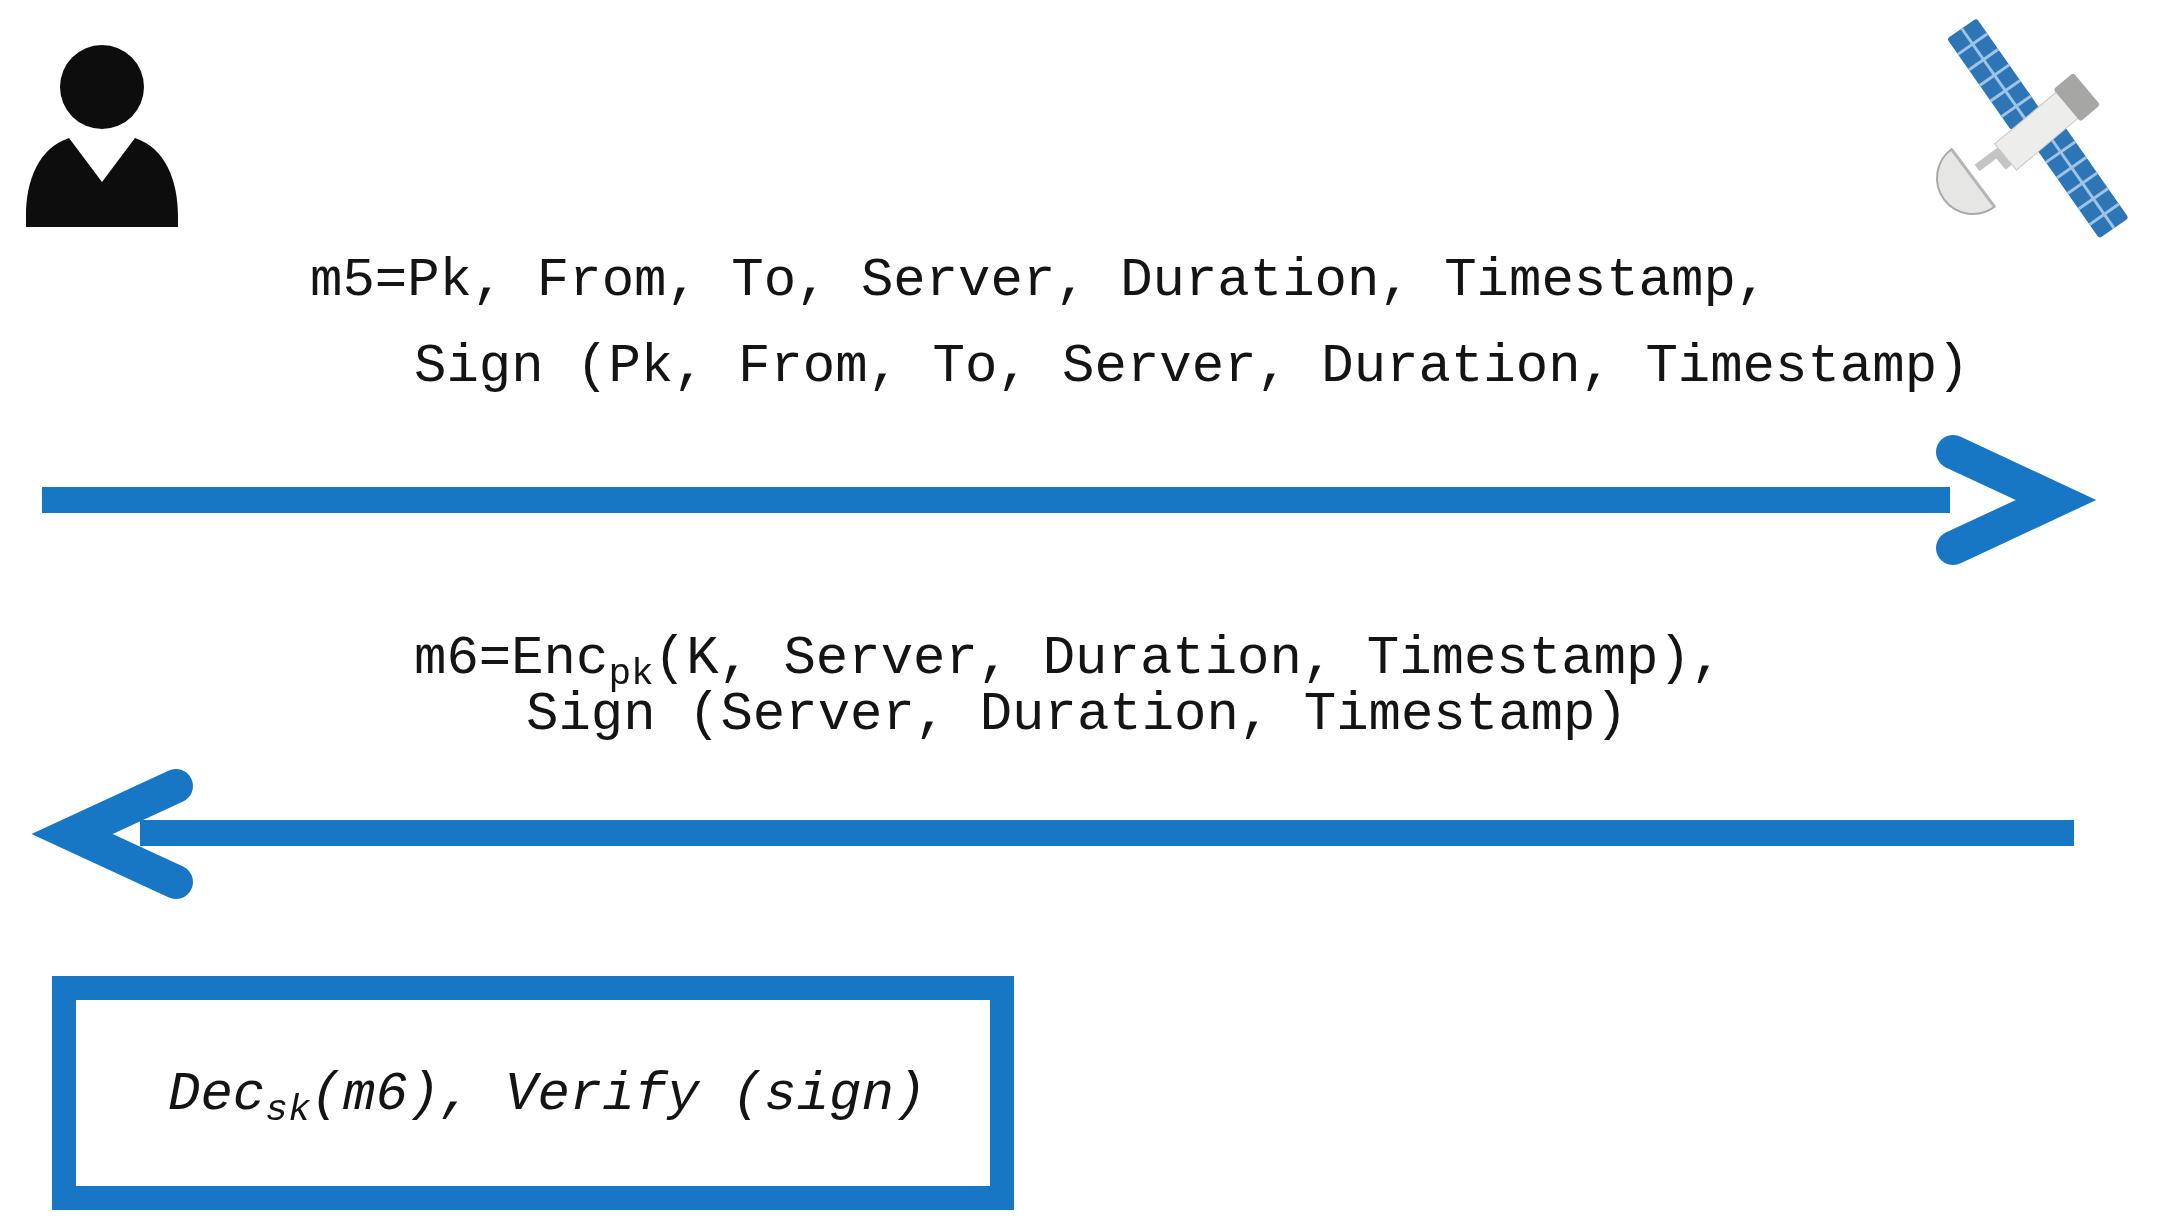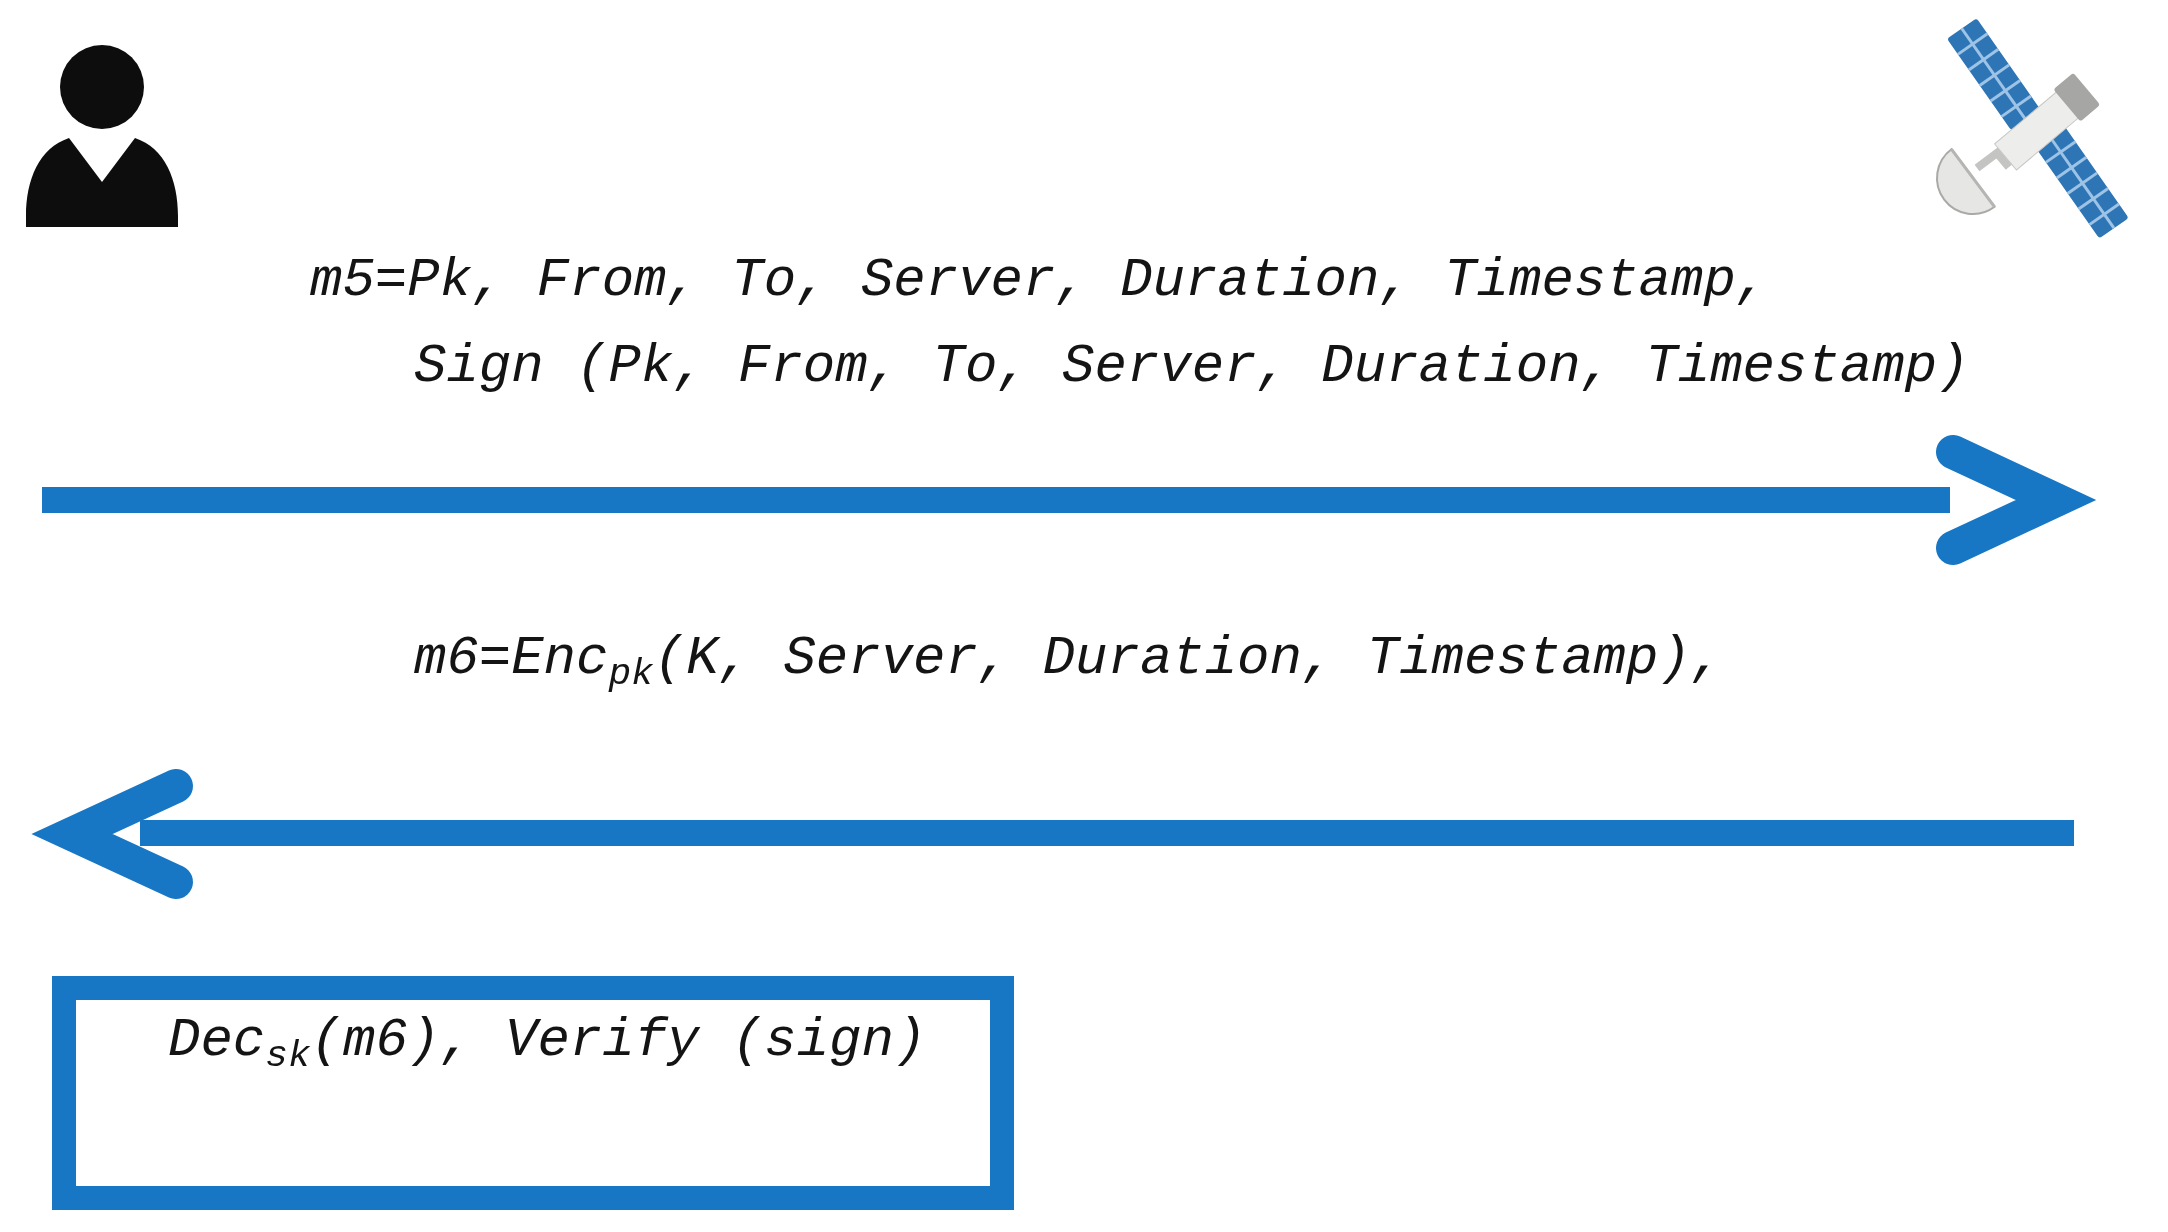--- a/index.html
+++ b/index.html
@@ -5,21 +5,20 @@
   html,body { margin:0; padding:0; background:#ffffff; }
   .canvas {
     position:relative;
     width:2168px; height:1232px;
     background:#ffffff;
     overflow:hidden;
     font-family:"Liberation Mono","DejaVu Sans Mono",monospace;
   }
   .msg {
     position:absolute;
-    font-style:italic;
     font-size:54px;
     line-height:1.15;
     color:#141414;
     white-space:pre;
     font-family:"Liberation Mono","DejaVu Sans Mono",monospace;
     text-align:right;
   }
   .msg .subscript {
     font-size:70%;
     vertical-align:-0.30em;
@@ -30,21 +29,21 @@
     width:2168px; height:1232px;
   }
   .process-box {
     position:absolute;
     left:52px; top:976px;
     width:962px; height:234px;
     box-sizing:border-box;
     border:24px solid #1877C5;
     background:#ffffff;
     display:flex;
-    align-items:flex-start;
+    align-items:center;
     padding-left:92px;
     padding-top:10px;
   }
   .process-box .msg-inline {
     font-style:italic;
     font-size:54px;
     color:#141414;
     white-space:pre;
     font-family:"Liberation Mono","DejaVu Sans Mono",monospace;
   }
@@ -95,20 +94,21 @@
       <rect x="62" y="102" width="14" height="20" fill="#C4C4C2"></rect>
       <rect x="70" y="95" width="92" height="34" fill="#EDEDEB" stroke="#C8C8C6" stroke-width="1"></rect>
       <rect x="150" y="91" width="26" height="42" rx="3" fill="#A6A6A4"></rect>
     </g>
   </svg>
 
   <div class="msg" style="left:310px; top:250px;">m5=Pk, From, To, Server, Duration, Timestamp,</div>
   <div class="msg" style="left:414px; top:336px;">Sign (Pk, From, To, Server, Duration, Timestamp)</div>
 
   <div class="msg" style="left:414px; top:628px;"><span>m6=Enc</span><span class="subscript">pk</span><span>(K, Server, Duration, Timestamp),</span></div>
+  <div class="msg" style="left:526px; top:684px;">Sign (Server, Duration, Timestamp)</div>
 
   <svg class="arrow-layer" viewBox="0 0 2168 1232">
     <g>
       <rect x="42" y="487" width="1908" height="26" fill="#1877C5"></rect>
       <path d="M 1953,452 L 2056,500 L 1953,548" fill="none" stroke-width="34" stroke-linecap="round" stroke-linejoin="miter" stroke="#1877C5"></path>
     </g>
     <g>
       <rect x="140" y="820" width="1934" height="26" fill="#1877C5"></rect>
       <path d="M 176,786 L 72,834 L 176,882" fill="none" stroke-width="34" stroke-linecap="round" stroke-linejoin="miter" stroke="#1877C5"></path>
     </g>

